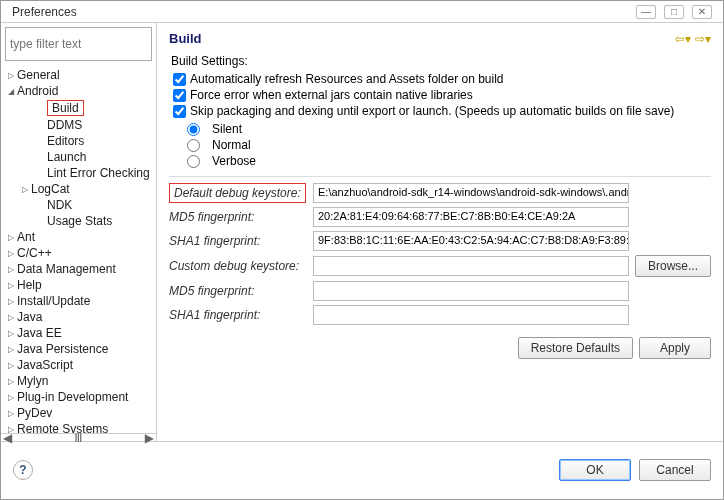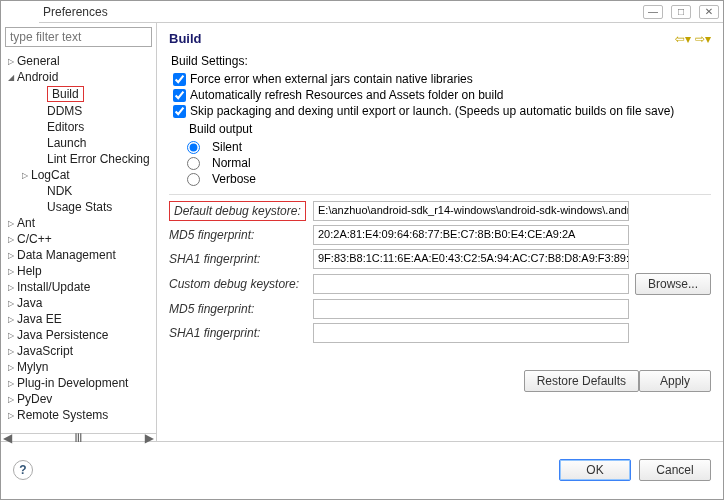--- a/index.html
+++ b/index.html
@@ -1,23 +1,23 @@
 <!DOCTYPE html>
 <html><head>
 <meta charset="utf-8">
 <style>
 * { box-sizing: border-box; margin: 0; padding: 0; font-family: "Segoe UI", Tahoma, sans-serif; font-size: 12px; }
 body { background: #fff; width: 724px; height: 500px; overflow: hidden; border: 1px solid #999; }
-.titlebar { height: 22px; border-bottom: 1px solid #ccc; padding: 3px 4px; display: flex; align-items: center; font-size: 12px; color: #333; margin-left: 38px; }
+.titlebar { height: 22px; border-bottom: 1px solid #ccc; padding: 3px 11px; display: flex; align-items: center; font-size: 12px; color: #333; }
 .titlebar .win-controls { margin-left: auto; display: flex; gap: 8px; }
 .titlebar .win-btn { width: 20px; height: 14px; border: 1px solid #bbb; border-radius: 2px; display: flex; align-items: center; justify-content: center; font-size: 10px; color: #666; }
 .main { display: flex; height: 418px; }
 .sidebar { width: 156px; border-right: 1px solid #ccc; display: flex; flex-direction: column; }
 .filter { margin: 4px; }
-.filter input { width: 100%; height: 20px; border: 1px solid #aaa; padding: 2px 4px; font-size: 12px; }
+.filter input { width: 100%; height: 20px; border: 1px solid #aaa; padding: 16px 4px; font-size: 12px; }
 .tree { flex: 1; overflow: auto; padding: 2px 0; }
 .tree-item { display: flex; align-items: center; padding: 1px 2px; cursor: pointer; white-space: nowrap; color: #222; }
 .indent-0 { padding-left: 4px; }
 .indent-1 { padding-left: 18px; }
 .indent-2 { padding-left: 34px; }
 .caret { width: 12px; height: 12px; display: inline-flex; align-items: center; justify-content: center; font-size: 9px; color: #666; }
 .caret.expanded::before { content: "◢"; font-size: 8px; }
 .caret.collapsed::before { content: "▷"; font-size: 8px; }
 .red-box { border: 1px solid #d33; padding: 0 4px; }
 .sb-scroll { height: 8px; border-top: 1px solid #ccc; display: flex; align-items: center; justify-content: space-between; padding: 0 2px; font-size: 8px; color: #666; }
@@ -33,21 +33,21 @@
 .radio-row { display: flex; align-items: center; margin: 2px 0; gap: 12px; }
 .radio-row input[type=radio] { width: 13px; height: 13px; }
 .form-grid { display: grid; grid-template-columns: 138px 1fr auto; gap: 4px 6px; align-items: center; margin-top: 6px; }
 .form-grid .lbl { color: #333; white-space: nowrap; font-style: italic; }
 .form-grid .val { border: 1px solid #bbb; background: #fff; height: 20px; padding: 2px 4px; font-size: 11px; overflow: hidden; white-space: nowrap; }
 .form-grid .val.empty { background: #fff; }
 .form-grid input.val { outline: none; }
 .red-box-field { border: 1px solid #d33; padding: 2px 4px; display: inline-block; }
 .btn { border: 1px solid #999; background: linear-gradient(#fdfdfd,#eaeaea); border-radius: 2px; padding: 3px 12px; cursor: pointer; color: #333; min-width: 72px; text-align: center; }
 .btn.primary { border-color: #3b82f6; box-shadow: 0 0 0 1px #93c5fd inset; }
-.bottom-right { display: flex; gap: 0; justify-content: flex-end; margin-top: 27px; }
+.bottom-right { display: flex; gap: 6px; justify-content: flex-end; margin-top: 12px; }
 .footer { border-top: 1px solid #ccc; height: 56px; padding: 6px 12px; display: flex; align-items: center; }
 .footer .help { width: 20px; height: 20px; border: 1px solid #aaa; border-radius: 10px; display: flex; align-items: center; justify-content: center; color: #357; font-weight: bold; }
 .footer .actions { margin-left: auto; display: flex; gap: 8px; }
 hr.sep { border: none; border-top: 1px solid #ddd; margin: 6px 0; }
 </style>
 </head>
 <body>
 
 <div class="titlebar">
   <span>Preferences</span>
@@ -169,33 +169,32 @@
       <h2>Build</h2>
       <div class="hdr-icons">
         <span class="arrow-btn">⇦▾</span>
         <span class="arrow-btn">⇨▾</span>
       </div>
     </div>
 
     <div class="section-label">Build Settings:</div>
     <label class="checkbox-row">
       <input type="checkbox" checked="" style="">
-      <span>Force error when external jars contain native libraries</span>
+      <span>Automatically refresh Resources and Assets folder on build</span>
     </label>
     <label class="checkbox-row">
       <input type="checkbox" checked="" style="">
-      <span>Automatically refresh Resources and Assets folder on build</span>
+      <span>Force error when external jars contain native libraries</span>
     </label>
     <label class="checkbox-row">
       <input type="checkbox" checked="" style="">
       <span>Skip packaging and dexing until export or launch. (Speeds up automatic builds on file save)</span>
     </label>
 
     <div class="subgroup">
-      <div class="section-label">Build output</div>
       <label class="radio-row">
         <input type="radio" name="bo" checked="" style="">
         <span>Silent</span>
       </label>
       <label class="radio-row">
         <input type="radio" name="bo" style="">
         <span>Normal</span>
       </label>
       <label class="radio-row">
         <input type="radio" name="bo" style="">

